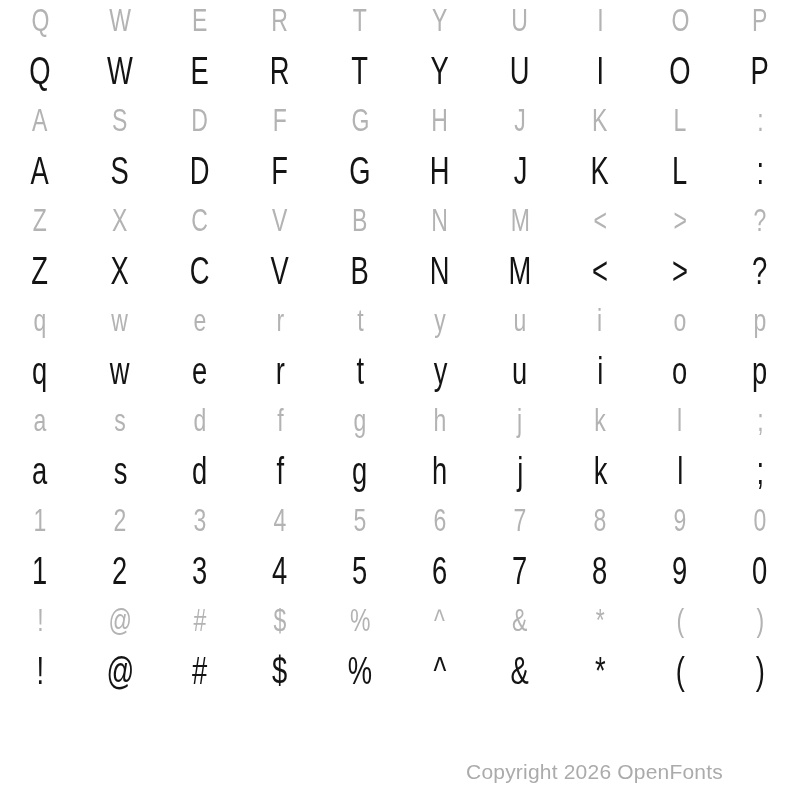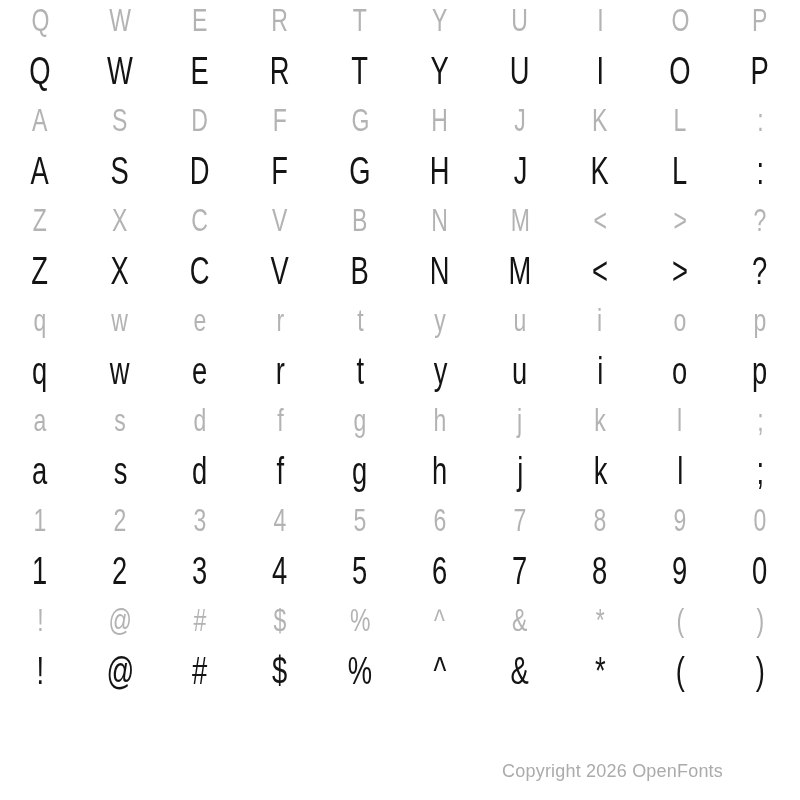--- a/index.html
+++ b/index.html
@@ -48,21 +48,21 @@
   }
   .glyph{
     display:inline-block;
     transform:scaleX(0.72);
     transform-origin:50% 100%;
   }
   .copyright{
     position:absolute;
     top:761px;
     right:77px;
-    font-size:18px;
+    font-size:21px;
     line-height:21px;
     color:var(--copyright-gray);
     letter-spacing:0.2px;
   }
 </style>
 </head>
 <body>
 
 <div class="sheet">
   <div id="rows">

